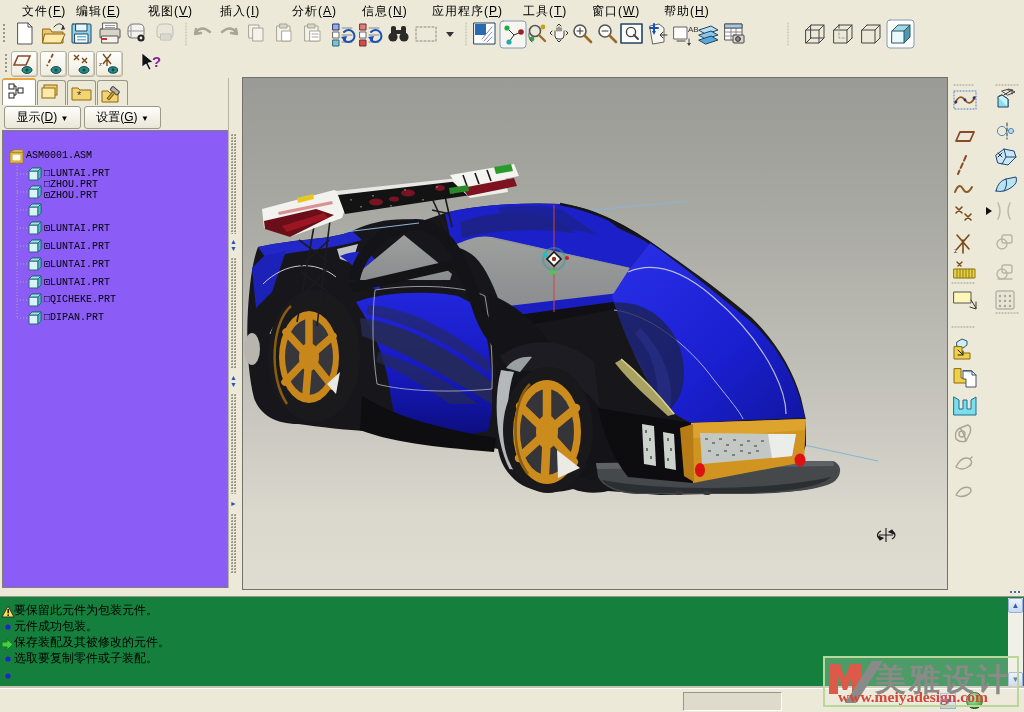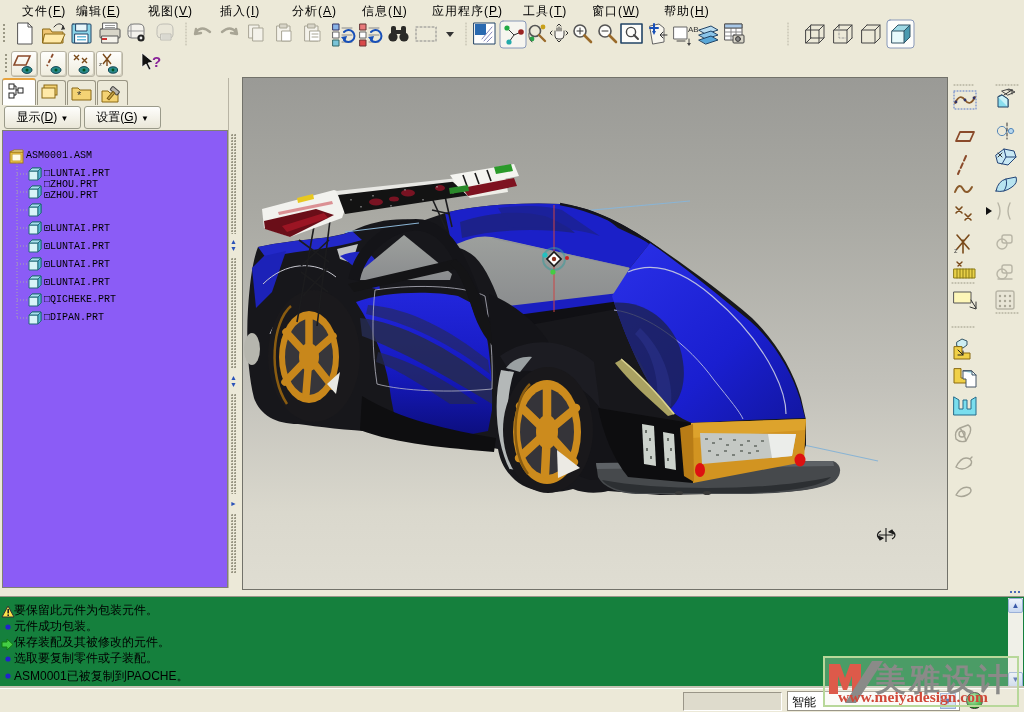--- a/index.html
+++ b/index.html
@@ -776,29 +776,27 @@
 <g transform="translate(1,42)">
         <path d="M0,3 L5,3 L5,0 L11,5.5 L5,11 L5,8 L0,8 Z" fill="#44cc44" stroke="#117a11"></path>
       </g>
 <circle cx="7" cy="62" r="2.6" fill="#2222cc"></circle>
 <circle cx="7" cy="79" r="2.6" fill="#2222cc"></circle>
 </svg>
 <div class="msgline" style="top:5px;">要保留此元件为包装元件。</div>
 <div class="msgline" style="top:21px;">元件成功包装。</div>
 <div class="msgline" style="top:37px;">保存装配及其被修改的元件。</div>
 <div class="msgline" style="top:53px;">选取要复制零件或子装配。</div>
-<div class="msgline" style="top:71px;">ASM0001已被复制到PAOCHE。</div>
 <div style="position:absolute;right:1px;top:1px;width:15px;height:90px;background:#f0f0e8;">
 <div style="position:absolute;top:0;width:15px;height:15px;background:linear-gradient(#eef3fb,#c8d8f0);border:1px solid #9ab0d8;border-radius:2px;color:#3a5aa8;font-size:8px;text-align:center;line-height:14px;">▲</div>
 <div style="position:absolute;top:74px;width:15px;height:15px;background:linear-gradient(#eef3fb,#c8d8f0);border:1px solid #9ab0d8;border-radius:2px;color:#3a5aa8;font-size:8px;text-align:center;line-height:14px;">▼</div>
 </div>
 </div>
 <div class="statusbar" id="statusbar">
 <div style="position:absolute;left:683px;top:3px;width:99px;height:19px;background:#dedbcc;border:1px solid #9a9688;border-right-color:#fff;border-bottom-color:#fff;"></div>
-<div style="position:absolute;left:787px;top:2px;width:173px;height:20px;background:#fff;border:1px solid #9a9688;font-size:12px;padding:2px 0 0 4px;">智能</div>
 <div style="position:absolute;left:940px;top:4px;width:16px;height:16px;background:linear-gradient(#eef3fb,#c0d4f0);border:1px solid #9ab0d8;color:#3a5aa8;font-size:9px;text-align:center;line-height:15px;">▼</div>
 <div style="position:absolute;left:966px;top:3px;width:17px;height:17px;border-radius:50%;background:radial-gradient(circle at 6px 5px,#b8f0b8,#28a828 60%,#0a7a0a);border:1px solid #222;"></div>
 </div>
 <div class="wm" id="wm">
 <svg width="192" height="47">
 <path d="M4,6 L15,6 L20,20 L25,6 L36,6 L36,36 L27,36 L27,18 L22,32 L18,32 L13,18 L13,36 L4,36 Z" fill="#dd5a4a"></path>
 <path d="M47,3 L58,3 L31,45 L20,45 Z" fill="#8a8a88"></path>
 <text x="50" y="32" font-size="31" font-weight="bold" fill="#8a8a88" style="letter-spacing:3px">美雅设计</text>
 <text x="13" y="44" font-size="15.5" font-weight="bold" font-family="Liberation Serif" fill="#d04838">www.meiyadesign.com</text>
 </svg>

